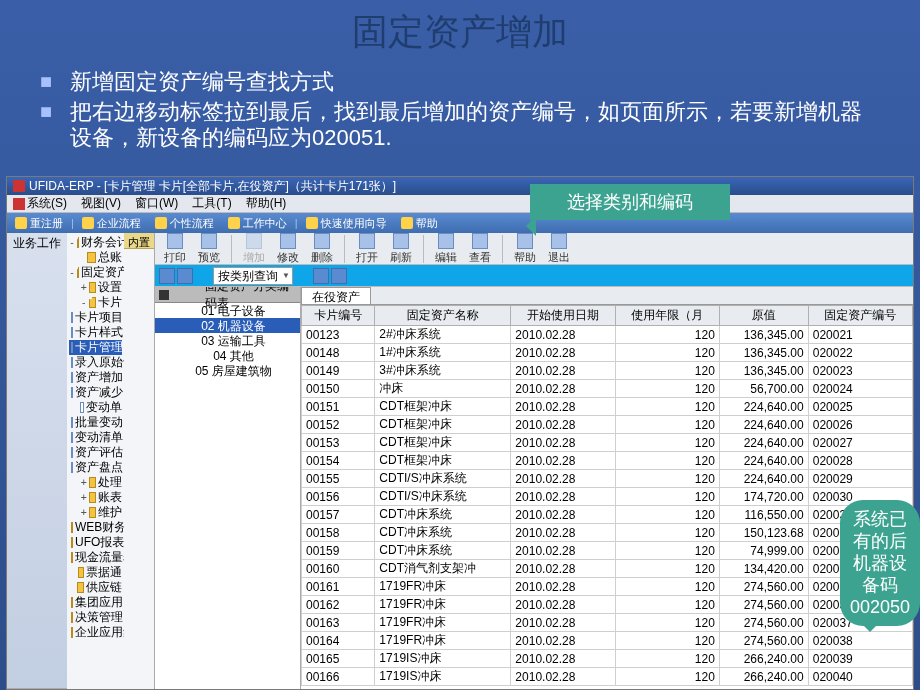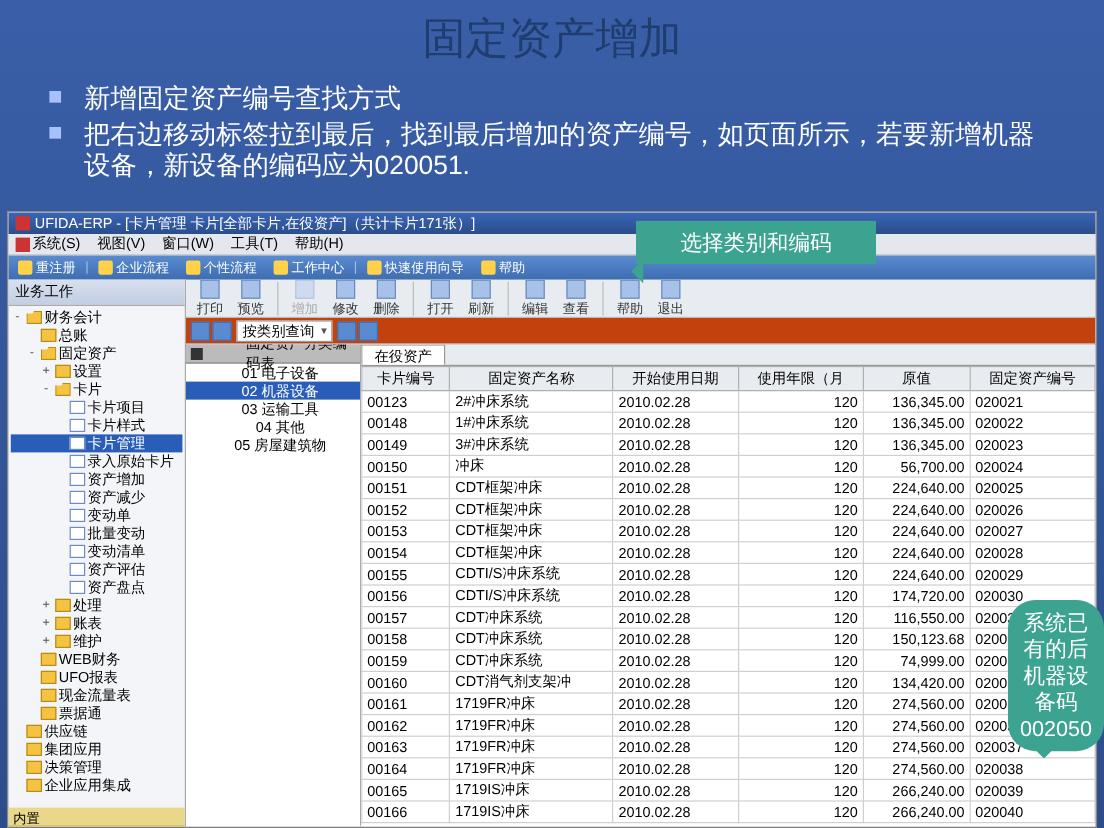--- a/index.html
+++ b/index.html
@@ -95,21 +95,21 @@
   .nav-icon { width: 12px; height: 12px; background: #ffd24a; border-radius: 2px; }
   .nav-sep { color: #9fc0ee; margin: 0 -6px; }
 
   .workspace { display: flex; flex: 1; overflow: hidden; }
 
   .left-panel {
     width: 148px;
     border-right: 1px solid #aaa;
     background: #f3f5f8;
     display: flex;
-    flex-direction: column;
+    flex-direction: row;
   }
   .panel-header {
     background: linear-gradient(to bottom, #d8e0ee, #c2ceE2);
     font-size: 12px;
     padding: 2px 6px;
     border-bottom: 1px solid #aaa;
   }
   .tree { flex: 1; overflow: auto; font-size: 12px; padding: 2px; }
   .tree-row { display: flex; align-items: center; height: 15px; white-space: nowrap; cursor: pointer; }
   .tree-indent { display:inline-block; }
@@ -142,21 +142,21 @@
   .tool-btn {
     display: flex; flex-direction: column; align-items: center;
     font-size: 11px; color: #333; cursor: pointer;
     padding: 0 3px;
   }
   .tool-btn.disabled { color: #aaa; }
   .tool-ico { width: 16px; height: 16px; background: #a7c1e8; border: 1px solid #6a8cc0; margin-bottom: 1px; }
   .tool-btn.disabled .tool-ico { opacity: 0.4; }
   .tool-sep { width: 1px; height: 28px; background: #bbb; margin: 0 2px; }
 
-  .filter-row { display: flex; align-items: center; gap: 4px; padding: 2px 4px; border-bottom: 1px solid #bbb; background: #c2410c; height: 22px; }
+  .filter-row { display: flex; align-items: center; gap: 20px; padding: 2px 4px; border-bottom: 1px solid #bbb; background: #0ea5e9; height: 22px; }
   .filter-select { font-size: 12px; height: 18px; border: 1px solid #999; background: #fff; padding: 0 14px 0 4px; position: relative; }
   .filter-select::after { content: "▼"; font-size: 8px; position: absolute; right: 2px; top: 3px; color: #555; }
   .filter-toggles { display: flex; gap: 2px; }
   .ftg { width: 16px; height: 16px; background: #5a8bd0; border: 1px solid #3e6db0; }
 
   .mid-area { flex: 1; display: flex; overflow: hidden; }
   .category-panel {
     width: 146px;
     border-right: 1px solid #aaa;
     background: #fff;

